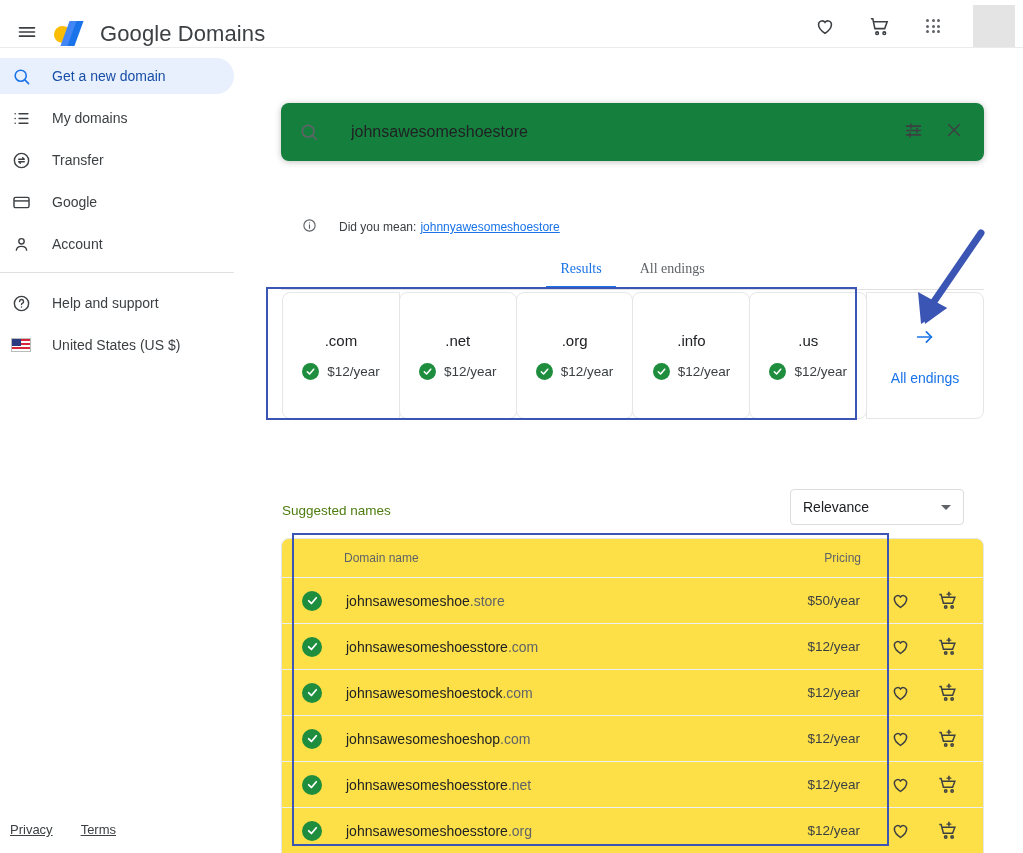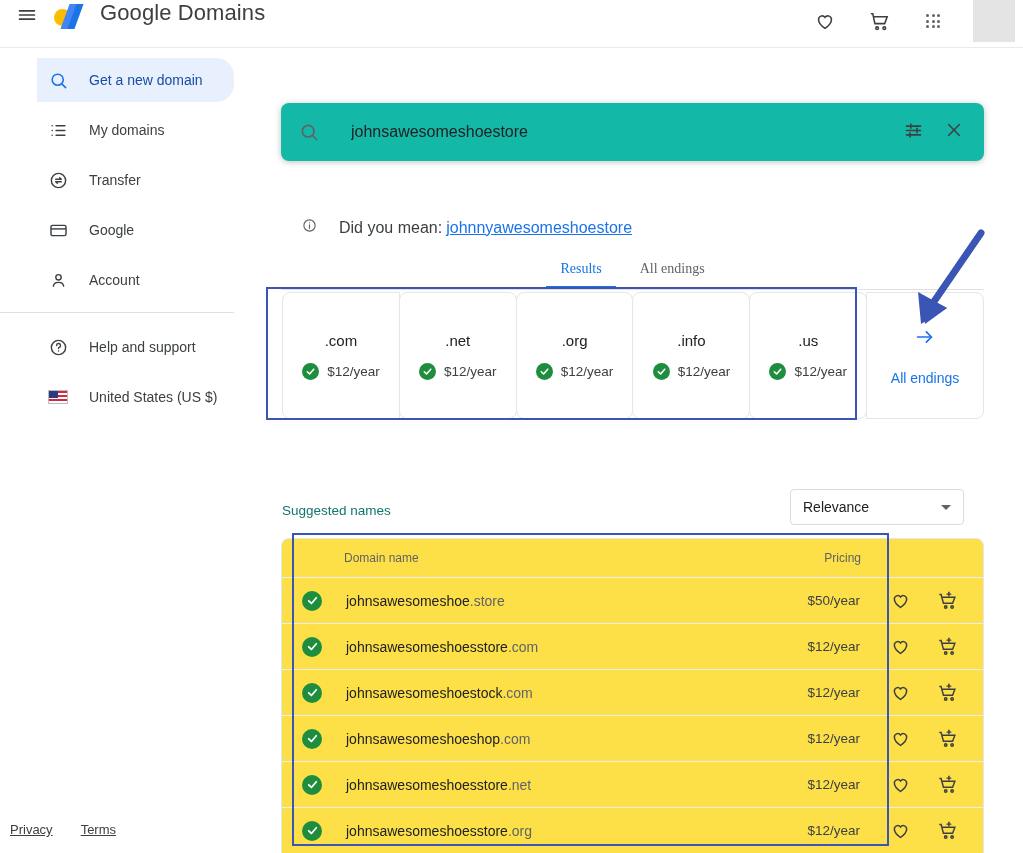--- a/index.html
+++ b/index.html
@@ -9,21 +9,21 @@
     font-family: "Liberation Sans", sans-serif;
     color: #202124;
     overflow: hidden;
   }
   #root { position: relative; width: 1023px; height: 853px; }
 
   
   .topbar {
     position: absolute; top: 0; left: 0; width: 1023px; height: 48px;
     background: #fff; border-bottom: 1px solid #ebebeb;
-    display: flex; align-items: flex-start;
+    display: flex; align-items: flex-end;
   }
   .menu-btn { margin-left: 12px; width: 30px; height: 30px;
     display: flex; align-items: center; justify-content: center; cursor: pointer; }
   .logo-mark { margin-left: 12px; width: 34px; height: 30px; position: relative; }
   .logo-dot {
     position: absolute; left: 0px; top: 9px; width: 17px; height: 17px;
     border-radius: 50%; background: #fbbc04;
   }
   .logo-slashA {
     position: absolute; left: 11px; top: 4px; width: 9px; height: 25px;
@@ -40,74 +40,74 @@
   .icon-btn { width: 28px; height: 28px; display: flex; align-items: center;
     justify-content: center; cursor: pointer; color: #3c4043; }
   .grid-icon { display: grid; grid-template-columns: repeat(3, 3px);
     grid-template-rows: repeat(3, 3px); gap: 2.5px; }
   .grid-icon i { display: block; width: 3px; height: 3px; background: #5f6368; border-radius: 50%; }
   .avatar { width: 42px; height: 42px; background: #e4e4e4; }
 
   
   .sidebar { position: absolute; top: 48px; left: 0; width: 234px; height: 805px; background:#fff; }
   .nav-item {
-    height: 44px; display: flex; align-items: center; gap: 20px;
+    height: 36px; display: flex; align-items: center; gap: 20px;
     padding-left: 10px; font-size: 14px; color: #3c4043; cursor: pointer;
-    border-radius: 0 18px 18px 0; margin-bottom: 6px; margin-left: 37px;
+    border-radius: 0 18px 18px 0; margin-bottom: 6px;
   }
   .nav-item .ico { width: 22px; height: 22px; display:flex; align-items:center; justify-content:center; flex: 0 0 22px; }
   .nav-item.active { background: #e8f0fe; color: #174ea6; }
   .nav-item.active .ico { color: #1a73e8; }
   .nav-sep { height: 1px; background: #e0e0e0; margin: 10px 0 12px 0; width: 234px; }
   .flag { width: 20px; height: 14px; position: relative; overflow: hidden; border: .5px solid #bbb; }
   .flag .stripes { position:absolute; inset:0;
     background: repeating-linear-gradient(to bottom, #d7273b 0 2px, #fff 2px 4px); }
   .flag .canton { position:absolute; left:0; top:0; width:9px; height:7px; background:#2a3b82; }
   .footer-links {
     position: absolute; bottom: 16px; left: 10px; display: flex; gap: 28px;
     font-size: 13px; color: #3c4043;
   }
   .footer-links span { cursor: pointer; text-decoration: underline; }
 
   
   .content { position: absolute; top: 48px; left: 234px; width: 789px; height: 805px; }
 
   .searchbar {
     position: absolute; left: 47px; top: 55px; width: 703px; height: 58px;
-    background: #14b8a6; border-radius: 8px;
+    background: #15803d; border-radius: 8px;
     box-shadow: 0 1px 6px rgba(32,33,36,.28);
     display: flex; align-items: center;
   }
   .searchbar .s-ico { margin-left: 18px; color: #5f6368; display:flex; }
   .search-input {
     flex: 1; margin-left: 32px; border: none; outline: none;
     font-size: 16px; color: #202124; font-family: inherit;
     background: transparent;
     text-decoration: underline wavy #e54d4d;
     text-decoration-skip-ink: none;
     text-underline-offset: 4px;
   }
   .searchbar .right-ico { display:flex; align-items:center; gap: 20px; margin-right: 20px; color:#3c4043; cursor:pointer; }
 
   .didyoumean {
     position: absolute; left: 68px; top: 170px; display: flex; align-items: center; gap: 22px;
-    font-size: 16px; color: #3c4043;
+    font-size: 12px; color: #3c4043;
   }
   .didyoumean a { color: #1a73e8; }
 
   .tabs {
     position: absolute; left: 47px; top: 205px; width: 703px;
     border-bottom: 1px solid #e0e0e0; display: flex; justify-content: center; gap: 10px;
   }
   .tab {
     font-size: 14px; color: #5f6368; padding: 8px 14px 12px 14px; cursor: pointer; font-family: Liberation Serif, serif;
   }
   .tab.active { color: #1a73e8; box-shadow: inset 0 -3px 0 #1a73e8; }
 
-  .section-label { position: absolute; font-size: 13.5px; color: #0f766e; }
+  .section-label { position: absolute; font-size: 13.5px; color: #4d7c0f; }
 
   
   .endings-row {
     position: absolute; left: 48px; top: 244px; width: 702px; height: 127px;
     display: flex;
   }
   .ending-card {
     flex: 1; background:#fff; border: 1px solid #e4e6e8; border-radius: 8px;
     display:flex; flex-direction: column; align-items:center; justify-content:center;
     gap: 14px; cursor: pointer; margin-right: -1px;

